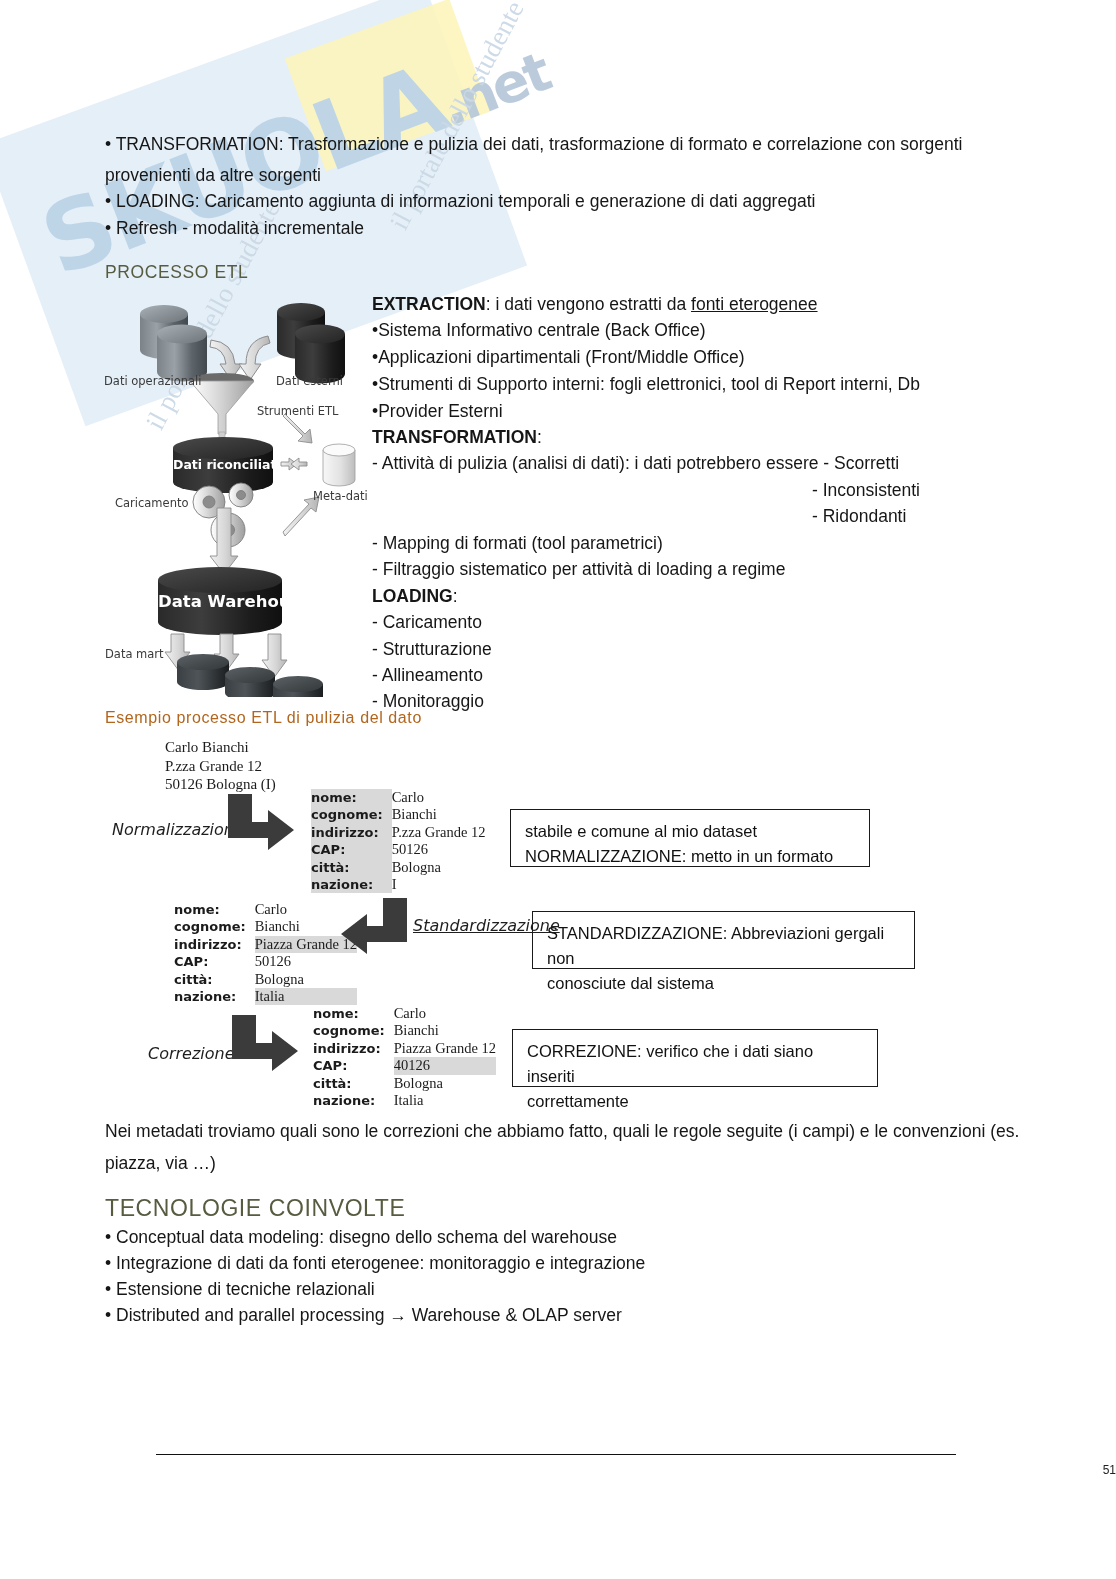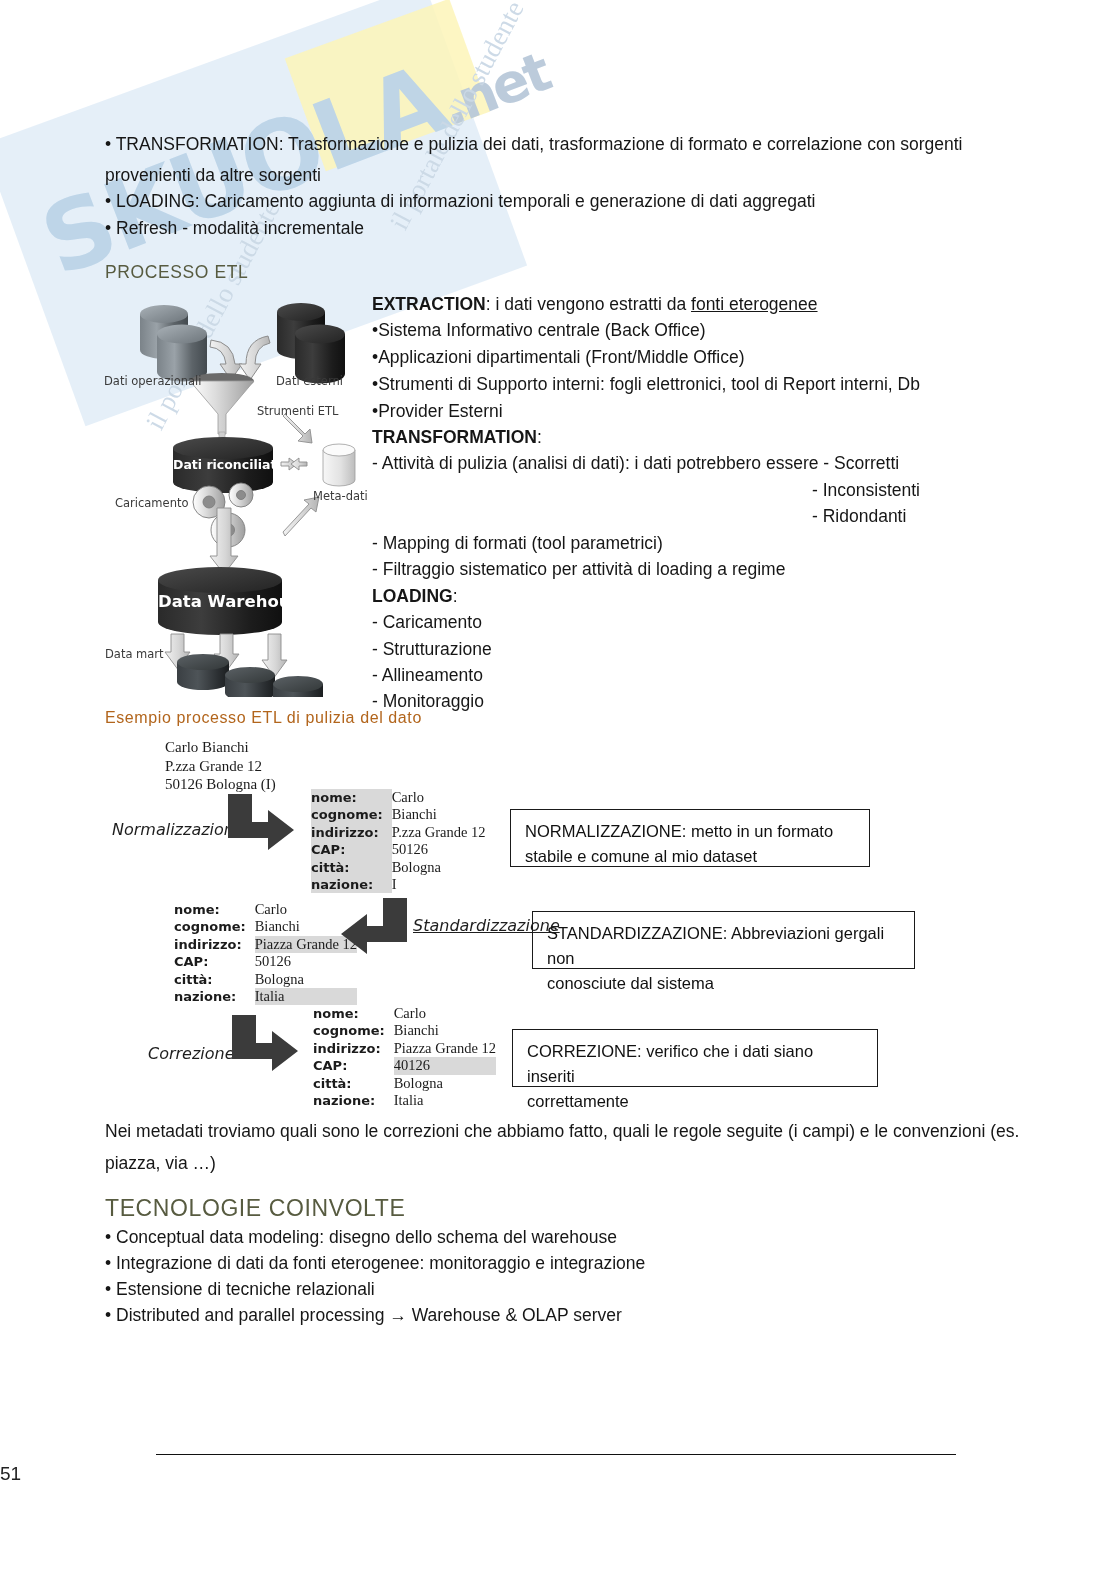--- a/index.html
+++ b/index.html
@@ -183,22 +183,22 @@
   #footer-rule {
     position: absolute;
     left: 156px; top: 1454px;
     width: 800px; height: 0;
     border-top: 1.6px solid #111;
   }
   #page-number {
     position: absolute;
     left: 0; top: 1463px;
     width: 1116px;
-    text-align: left;
-    font-size: 19px;
+    text-align: right;
+    font-size: 12px;
     color: #222;
   }
 </style>
 </head>
 <body>
 
 <div id="page">
 
   <div id="watermark">
     <div class="wm-blue-band"></div>
@@ -414,22 +414,22 @@
         </tr>
         <tr>
           <td class="k hl">nazione:</td>
           <td>I</td>
         </tr>
       </tbody>
         </table>
     </div>
 
     <div class="callout" style="left:510px; top:809px; width:360px; height:58px;">
+      <div>stabile e comune al mio dataset</div>
       <div>NORMALIZZAZIONE: metto in un formato</div>
-      <div>stabile e comune al mio dataset</div>
     </div>
 
     <div class="rec" style="left:163px; top:901px;">
       <table>
         <tbody>
             <tr>
           <td class="k">nome:</td>
           <td>Carlo</td>
         </tr>
         <tr>

